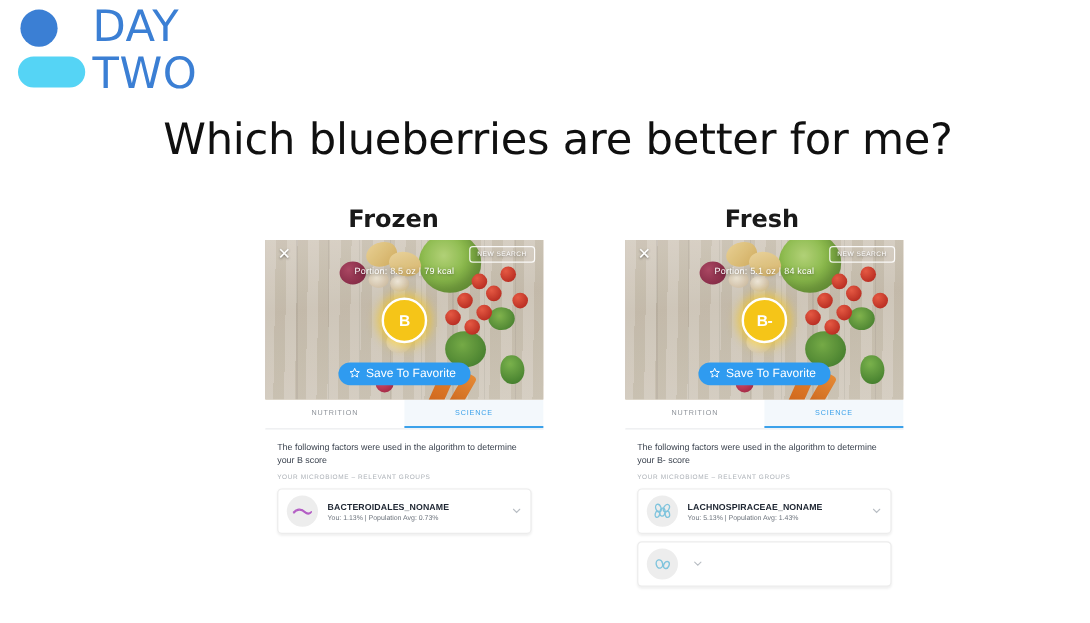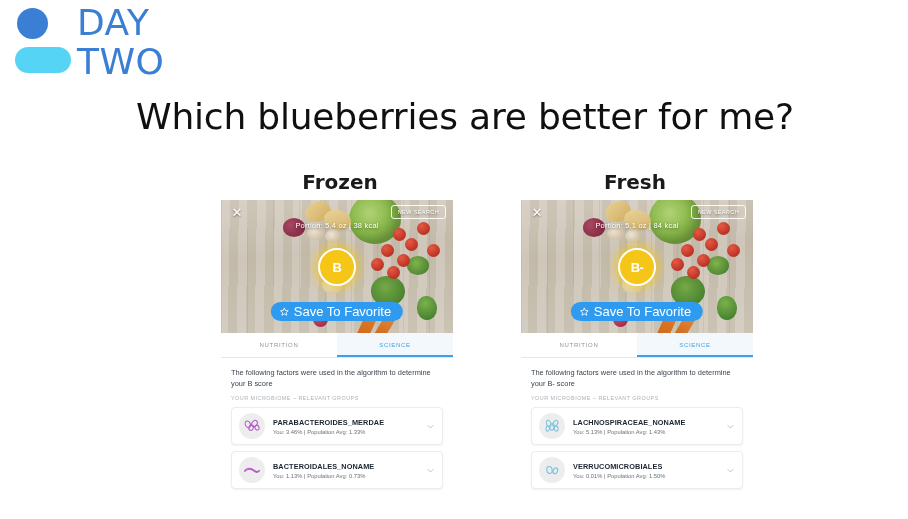--- a/index.html
+++ b/index.html
@@ -63,21 +63,21 @@
   .col-heading {
     position: absolute;
     top: 170px;
     font-family: "DejaVu Sans", sans-serif;
     font-weight: bold;
     font-size: 20px;
     color: #1a1a1a;
     text-align: center;
     width: 200px;
   }
-  .col-heading.left  { left: 240px; }
+  .col-heading.left  { left: 228px; }
   .col-heading.right { left: 535px; }
 
   
   .card {
     position: absolute;
     top: 200px;
     width: 232px;
     height: 297px;
     background: #ffffff;
     overflow: hidden;
@@ -237,21 +237,21 @@
     left: 50%; bottom: 12px;
     transform: translateX(-50%);
     background: #2f9bf0;
     border-radius: 11px;
     height: 19px;
     padding: 0 12px 0 9px;
     display: flex;
     align-items: center;
     gap: 5px;
     color: #ffffff;
-    font-size: 13px;
+    font-size: 10px;
     white-space: nowrap;
     cursor: pointer;
     font-family: "Liberation Sans", sans-serif;
   }
   .star-icon { display: block; }
 
   
   .tabs {
     display: flex;
     height: 24px;
@@ -372,21 +372,21 @@
     <div class="veg tom" style="left:196px;top:22px"></div>
     <div class="veg tom" style="left:206px;top:44px"></div>
     <div class="veg carrot"></div>
     <div class="veg carrot2"></div>
     <div class="veg radish"></div>
     <div class="veg pepper"></div>
     <div class="hero-dim"></div>
 
     <div class="close-icon">✕</div>
     <div class="new-search">NEW SEARCH</div>
-    <div class="portion">Portion: 5.4 oz | 38 kcal</div>
+    <div class="portion">Portion: 8.5 oz | 79 kcal</div>
     <div class="grade">B</div>
     <div class="fav-btn">
       <span class="star-icon">
         <svg width="9" height="9" viewBox="0 0 24 24" fill="none" stroke="#ffffff" stroke-width="2.2" stroke-linejoin="round">
           <polygon points="12,2.5 15,9.3 22.3,10 16.8,14.9 18.4,22 12,18.3 5.6,22 7.2,14.9 1.7,10 9,9.3"></polygon>
         </svg>
       </span>
       <span>Save To Favorite</span>
     </div>
   </div>
@@ -394,39 +394,20 @@
   <div class="tabs">
     <div class="tab">NUTRITION</div>
     <div class="tab active">SCIENCE</div>
   </div>
 
   <div class="card-body">
     <div class="algo-text">The following factors were used in the algorithm to determine your B score</div>
     <div class="micro-label">YOUR MICROBIOME – RELEVANT GROUPS</div>
     <div class="bact-list">
 
-      <div class="bact-row">
-        <div class="bact-icon">
-          <svg width="20" height="20" viewBox="0 0 24 24" fill="none" stroke="#b35cc4" stroke-width="1.3">
-            <ellipse cx="7" cy="10" rx="3" ry="4" transform="rotate(-25 7 10)"></ellipse>
-            <ellipse cx="11" cy="14" rx="2.6" ry="3.4" transform="rotate(20 11 14)"></ellipse>
-            <ellipse cx="15" cy="9" rx="3" ry="4" transform="rotate(35 15 9)"></ellipse>
-            <ellipse cx="18" cy="14" rx="2.4" ry="3" transform="rotate(-15 18 14)"></ellipse>
-          </svg>
-        </div>
-        <div class="bact-text">
-          <div class="bact-name">PARABACTEROIDES_MERDAE</div>
-          <div class="bact-stats">You: 3.46% | Population Avg: 1.33%</div>
-        </div>
-        <div class="chev">
-          <svg width="9" height="9" viewBox="0 0 24 24" fill="none" stroke="#b9bec4" stroke-width="2.4" stroke-linecap="round">
-              <polyline points="5,9 12,16 19,9"></polyline>
-            </svg>
-        </div>
-      </div>
 
       <div class="bact-row">
         <div class="bact-icon">
           <svg width="20" height="20" viewBox="0 0 24 24" fill="none" stroke="#b35cc4" stroke-width="1.3" stroke-linecap="round">
             <path d="M3 13 C6 9, 11 9, 14 12 C16.5 14.5, 19 14.5, 21 12.5"></path>
             <path d="M3.5 13.8 C6.5 10.2, 11 10.2, 14 13 C16.5 15.2, 19 15.2, 20.6 13.4"></path>
           </svg>
         </div>
         <div class="bact-text">
           <div class="bact-name">BACTEROIDALES_NONAME</div>
@@ -515,24 +496,20 @@
         </div>
       </div>
 
       <div class="bact-row">
         <div class="bact-icon">
           <svg width="20" height="20" viewBox="0 0 24 24" fill="none" stroke="#7fc4dd" stroke-width="1.4">
             <ellipse cx="9" cy="12" rx="3.2" ry="4.2" transform="rotate(-12 9 12)"></ellipse>
             <ellipse cx="16" cy="13" rx="2.6" ry="3.6" transform="rotate(25 16 13)"></ellipse>
           </svg>
         </div>
-        <div class="bact-text">
-          <div class="bact-name">VERRUCOMICROBIALES</div>
-          <div class="bact-stats">You: 0.01% | Population Avg: 1.50%</div>
-        </div>
         <div class="chev">
           <svg width="9" height="9" viewBox="0 0 24 24" fill="none" stroke="#b9bec4" stroke-width="2.4" stroke-linecap="round">
               <polyline points="5,9 12,16 19,9"></polyline>
             </svg>
         </div>
       </div>
 
     </div>
   </div>
 </div>

